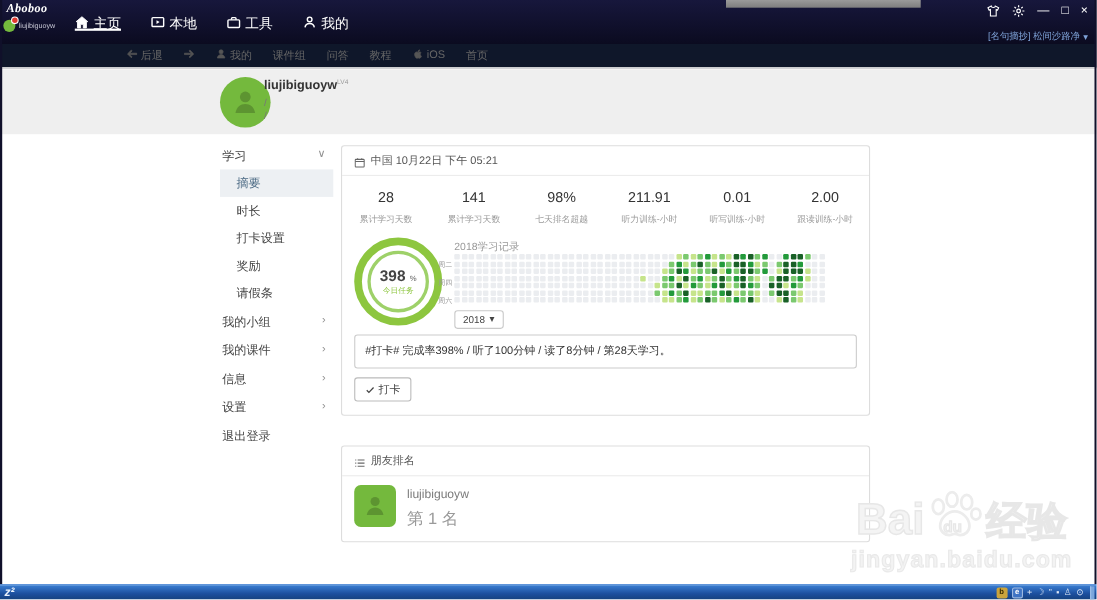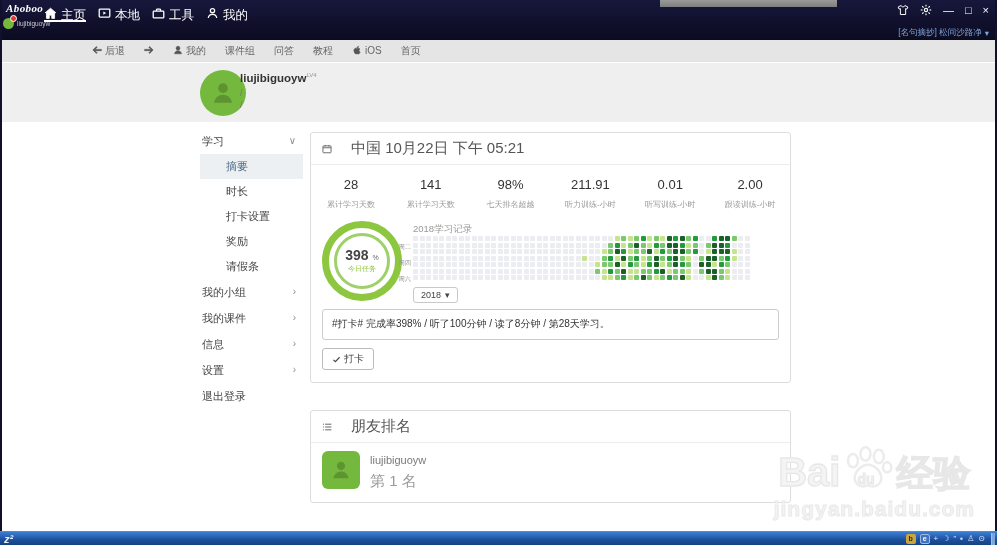--- a/index.html
+++ b/index.html
@@ -5,55 +5,55 @@
   *{margin:0;padding:0;box-sizing:border-box}
   html,body{width:997px;height:545px;overflow:hidden}
   body{position:relative;background:#fff;font-family:"Liberation Sans","DejaVu Sans",sans-serif;-webkit-font-smoothing:antialiased}
 
   
   .topbar{position:absolute;left:0;top:0;width:997px;height:40px;background:linear-gradient(180deg,#17173c,#0b0b20)}
   .logo{position:absolute;left:6px;top:2px;color:#fff;font-style:italic;font-weight:bold;font-size:11px;letter-spacing:.4px;font-family:"Liberation Serif","DejaVu Serif",serif}
   .mini-user{position:absolute;left:3px;top:18px;display:flex;align-items:center;gap:3px;color:#c9c9d6;font-size:6.5px}
   .mini-avatar{width:11px;height:11px;border-radius:50%;background:#74b93d;position:relative}
   .mini-badge{position:absolute;left:7px;top:-3px;width:7px;height:7px;border-radius:50%;background:#e03a2f;border:1px solid #fff}
-  .menu{position:absolute;left:44px;top:0;height:30px;display:flex;align-items:center;gap:12px}
+  .menu{position:absolute;left:68px;top:0;height:30px;display:flex;align-items:flex-end;gap:27px}
   .menu-item{display:flex;align-items:center;gap:4px;color:#fff;font-size:12.5px;position:relative}
   .menu-item svg{width:13px;height:13px;fill:#fff;stroke:#fff}
   .menu-item.active::after{content:"";position:absolute;left:0;right:0;bottom:2px;height:2px;background:#fff}
   .win-controls{position:absolute;right:8px;top:4px;display:flex;align-items:center;gap:11px;color:#fff;font-size:11px;line-height:1}
   .wc-icon svg{width:12px;height:12px;display:block}
   .quote{position:absolute;right:8px;top:27px;color:#7fa3d9;font-size:8.5px;display:flex;gap:3px;align-items:center}
   .gray-strip{position:absolute;left:660px;top:0;width:177px;height:7px;background:linear-gradient(180deg,#9a9a9a,#7e7e7e)}
 
   
-  .toolbar{position:absolute;left:0;top:40px;width:997px;height:22px;background:#e5e5e5;border-bottom:1px solid #e2e2e2;display:flex;align-items:center;padding-left:92px;gap:19px}
+  .toolbar{position:absolute;left:0;top:40px;width:997px;height:22px;background:#0f172a;border-bottom:1px solid #e2e2e2;display:flex;align-items:center;padding-left:115px;gap:19px}
   .tb-item{display:flex;align-items:center;gap:3px;font-size:10px;color:#666}
   .tb-item svg{width:10px;height:10px;fill:#555;stroke:#555}
 
   
   .profile-band{position:absolute;left:0;top:63px;width:997px;height:59px;background:#efefef}
   .avatar{position:absolute;left:200px;top:7px;width:46px;height:46px;border-radius:50%;background:#74b93d;display:flex;align-items:center;justify-content:center}
   .avatar svg{width:26px;height:26px;fill:#5d9431}
   .profile-name{position:absolute;left:240px;top:9px;font-size:11.5px;font-weight:bold;color:#333}
   .profile-name sup{font-size:6px;color:#999;font-weight:normal}
   .profile-line{position:absolute;left:240px;font-size:9px;color:#777}
   .pl1{top:25px}.pl2{top:37px}
 
   
   .sidebar{position:absolute;left:200px;top:128px;width:103px}
   .sb-item{height:26px;display:flex;align-items:center;justify-content:space-between;font-size:11px;color:#444;padding:0 7px 0 2px}
-  .sb-sub{padding-left:26px;height:25px}
+  .sb-sub{padding-left:15px;height:25px}
   .sb-sub.selected{background:#edf0f3;color:#4d6b85}
   .sb-chevron{color:#8f8f8f;font-size:10px;line-height:1}
 
   
   .main{position:absolute;left:310px;top:130px;width:481px}
   .card{border:1px solid #ddd;border-radius:3px;background:#fff}
   .card1{margin-top:2px}
-  .card-header{display:flex;align-items:center;gap:19px;padding:6px 11px;font-size:15px;color:#555;border-bottom:1px solid #ececec}
+  .card-header{display:flex;align-items:flex-end;gap:5px;padding:6px 11px;font-size:10px;color:#555;border-bottom:1px solid #ececec}
   .card-header svg{width:10px;height:10px;stroke:#666;fill:none}
   .stats{display:flex;padding:12px 0 8px}
   .stat{flex:1;text-align:center}
   .stat-v{font-size:13px;color:#333}
   .stat-l{font-size:8px;color:#9a9a9a;margin-top:7px}
   .chart-area{position:relative;height:86px;margin-top:3px}
   .ring{position:absolute;left:11px;top:0;width:80px;height:80px;border:7px solid #8dc63f;border-radius:50%;display:flex;align-items:center;justify-content:center;background:#fff}
   .ring-inner{width:56px;height:56px;border:3px solid #9ed169;border-radius:50%;display:flex;flex-direction:column;align-items:center;justify-content:center}
   .ring-val{font-size:14px;color:#444;font-weight:bold;line-height:1}
   .ring-val .unit{font-size:7px;font-weight:normal;color:#666}

